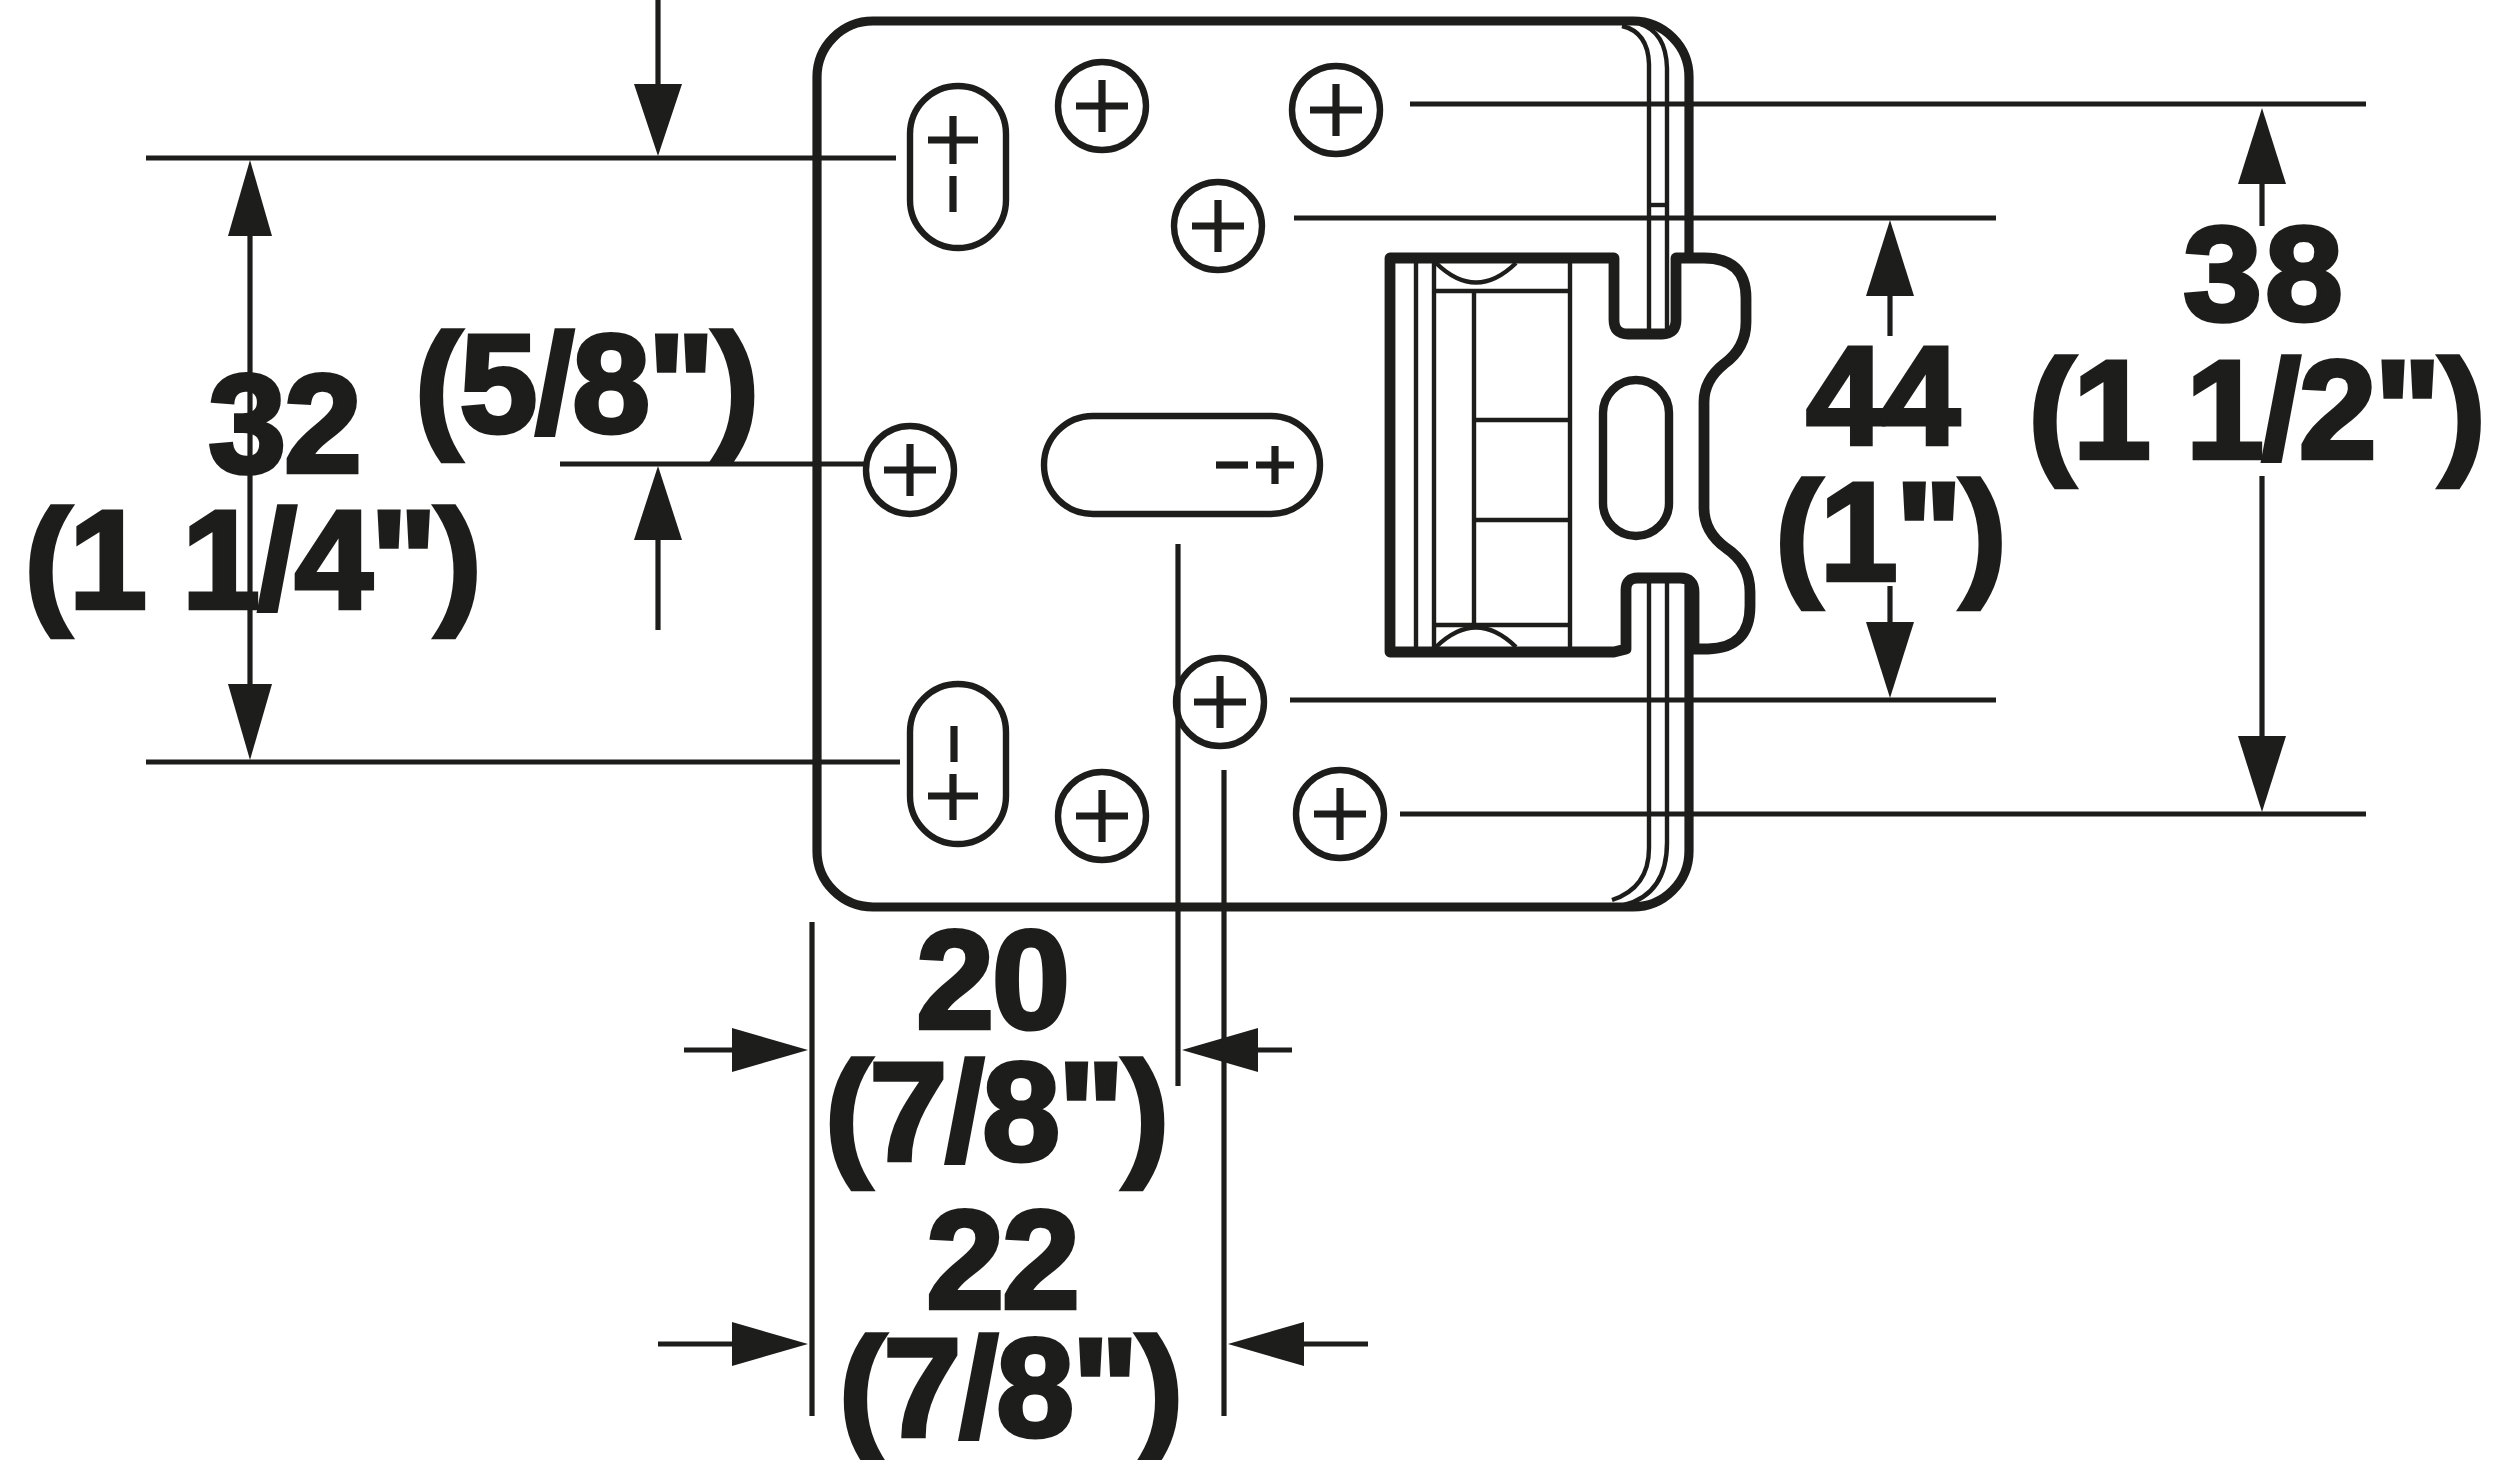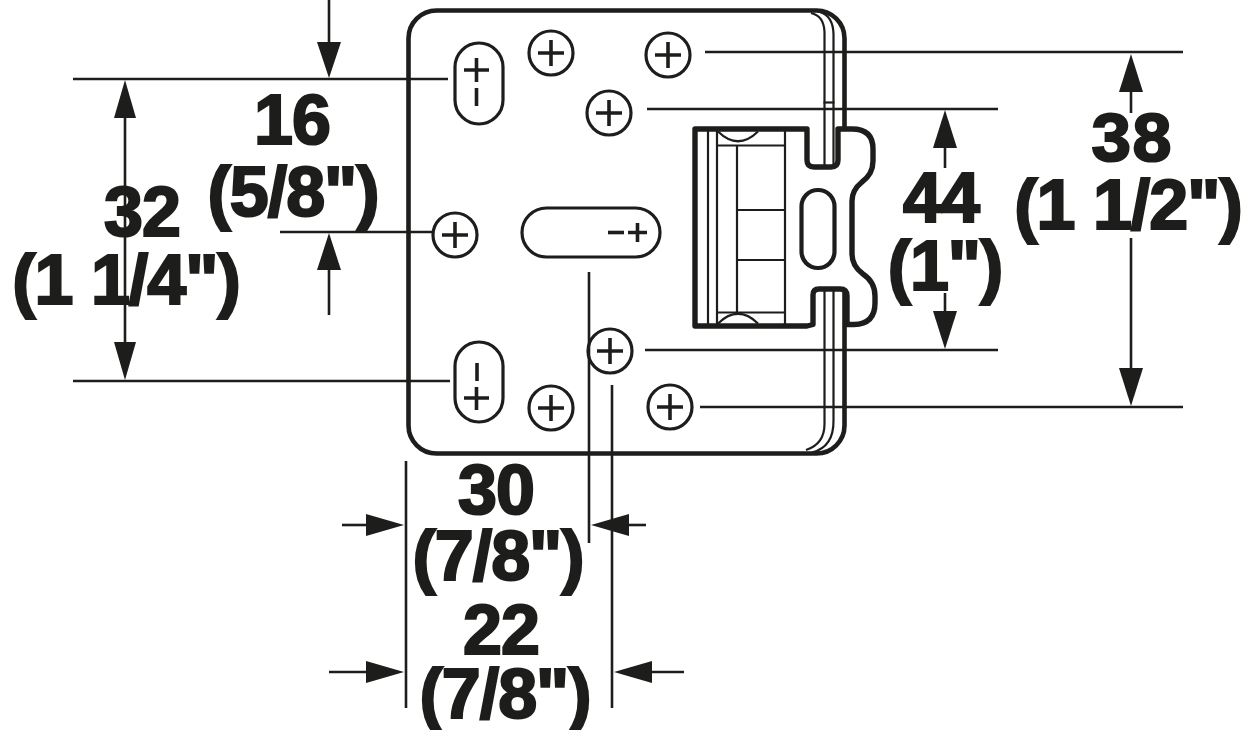--- a/index.html
+++ b/index.html
@@ -140,31 +140,30 @@
       <polygon points="1131,54 1119,92 1143,92"></polygon>
       <polygon points="1131,406 1119,368 1143,368"></polygon>
       <polygon points="404,525 366,514 366,536"></polygon>
       <polygon points="591,525 629,514 629,536"></polygon>
       <polygon points="404,672 366,661 366,683"></polygon>
       <polygon points="614,672 652,661 652,683"></polygon>
     </g>
   </g>
 </svg>
 
-  <div class="dim" style="left:292px;top:120px;">16</div>
   <div class="dim" style="left:293px;top:192px;">(5/8")</div>
 
   <div class="dim" style="left:142px;top:212px;">32</div>
   <div class="dim" style="left:126px;top:280px;">(1 1/4")</div>
 
   <div class="dim" style="left:941px;top:198px;">44</div>
   <div class="dim" style="left:945px;top:266px;">(1")</div>
 
   <div class="dim" style="left:1131px;top:143px;font-family:Liberation Mono, monospace;">38</div>
   <div class="dim" style="left:1128px;top:205px;">(1 1/2")</div>
 
-  <div class="dim" style="left:496px;top:490px;">30</div>
+  <div class="dim" style="left:496px;top:490px;">20</div>
   <div class="dim" style="left:498px;top:556px;">(7/8")</div>
 
   <div class="dim" style="left:501px;top:630px;">22</div>
   <div class="dim" style="left:505px;top:694px;">(7/8")</div>
 
 </div>
 
 </body></html>

